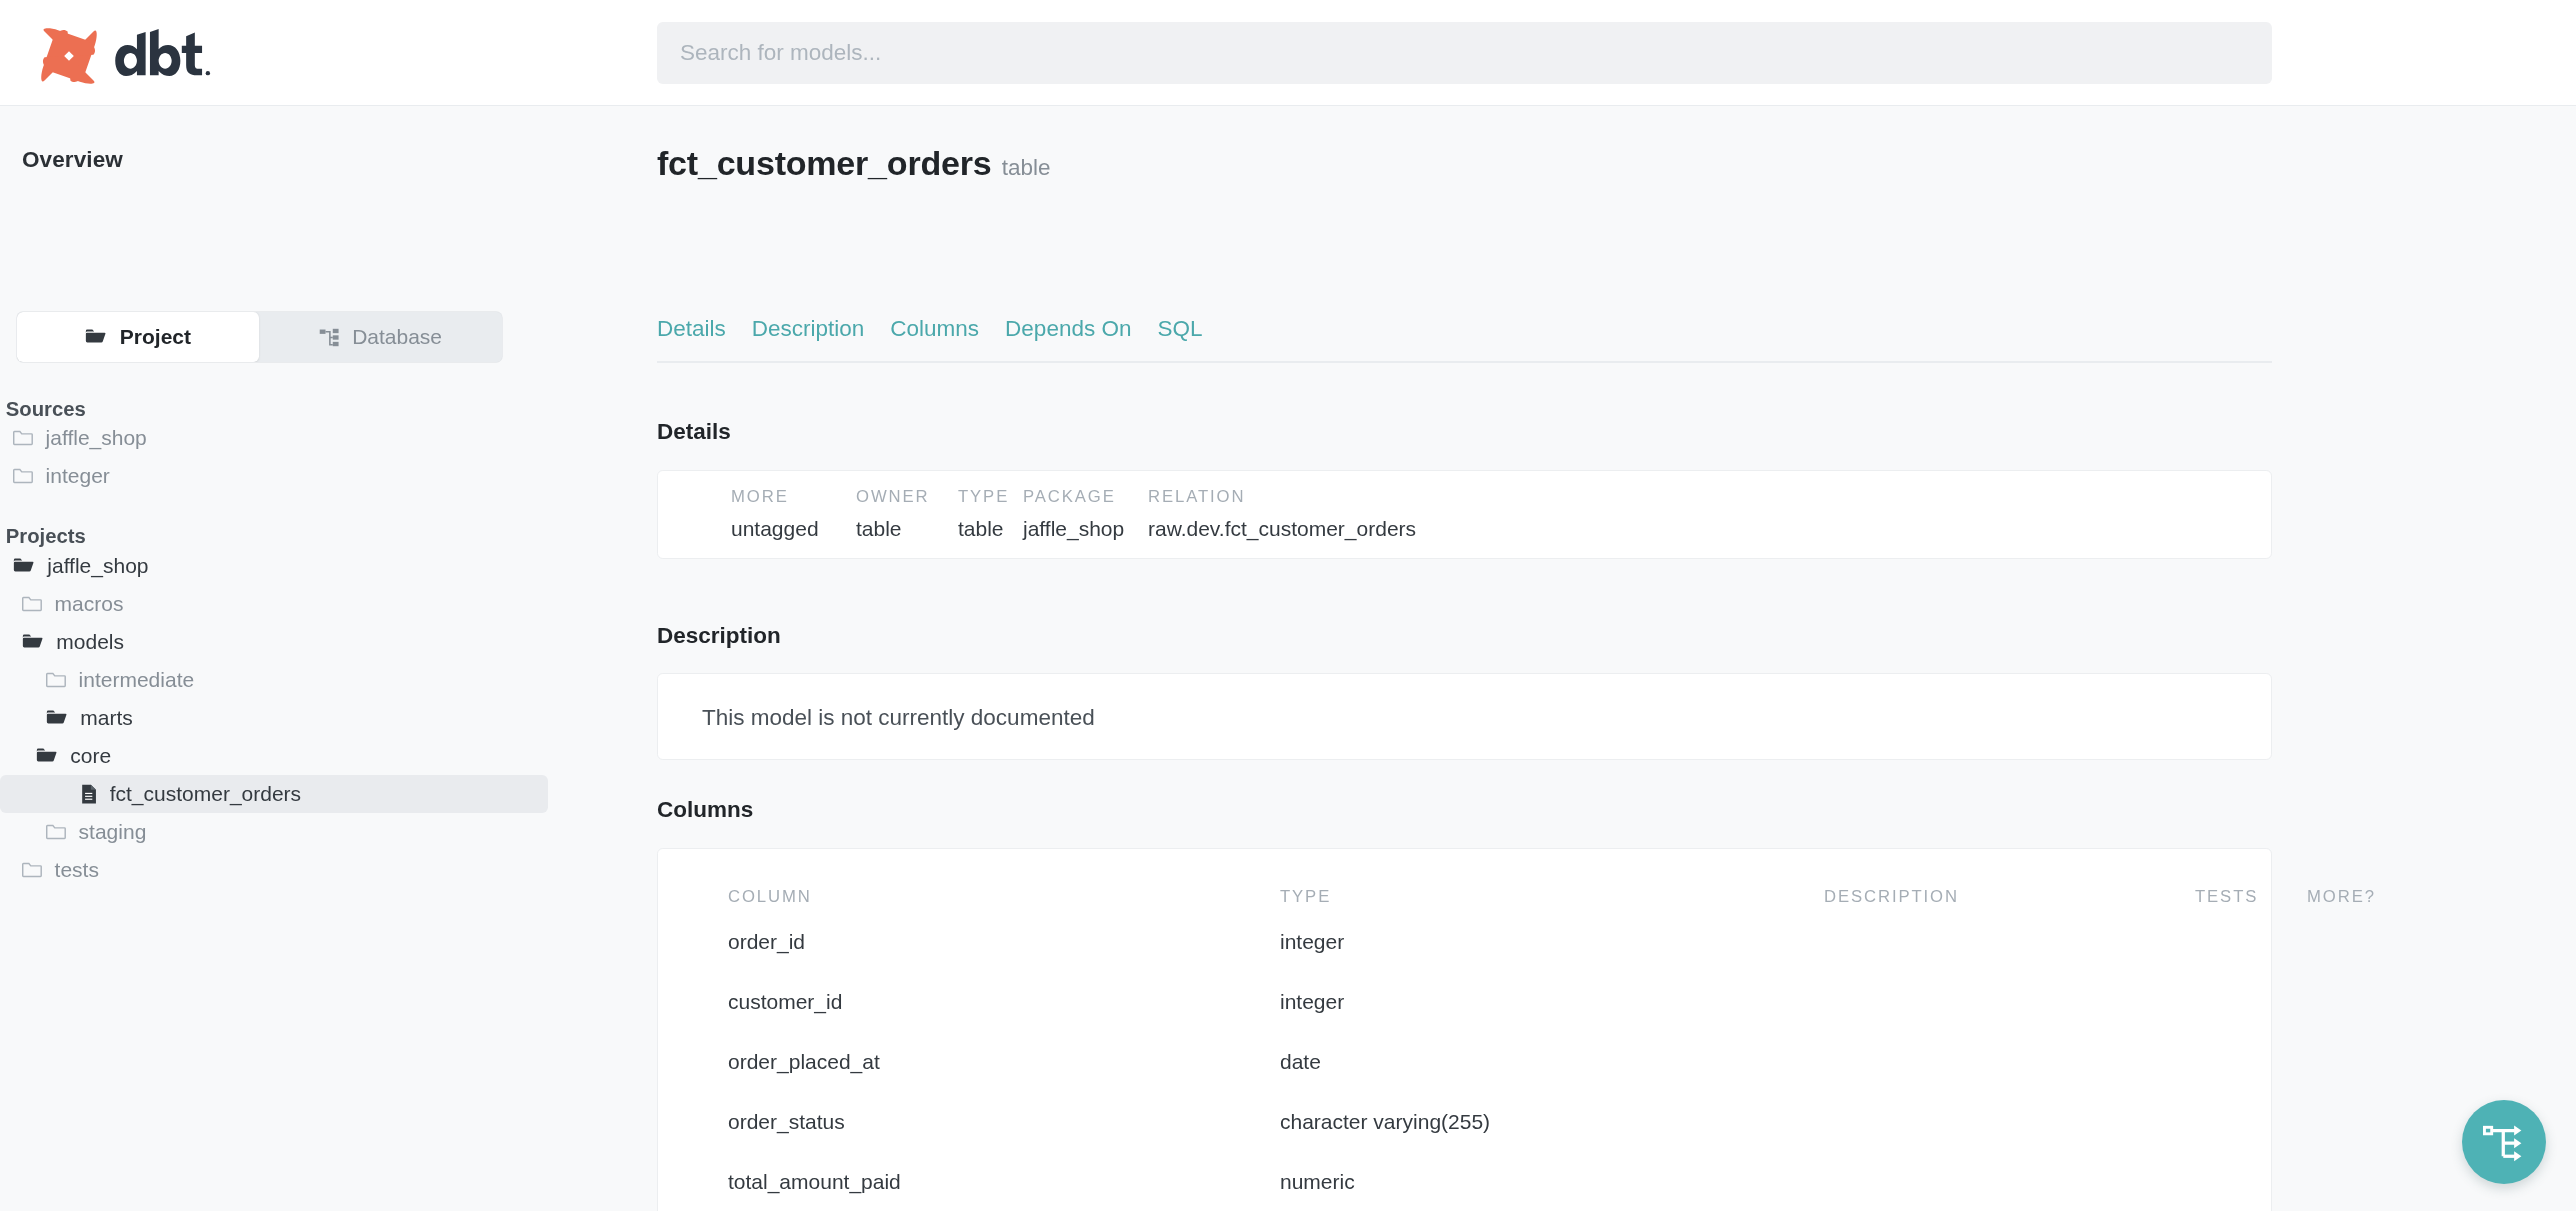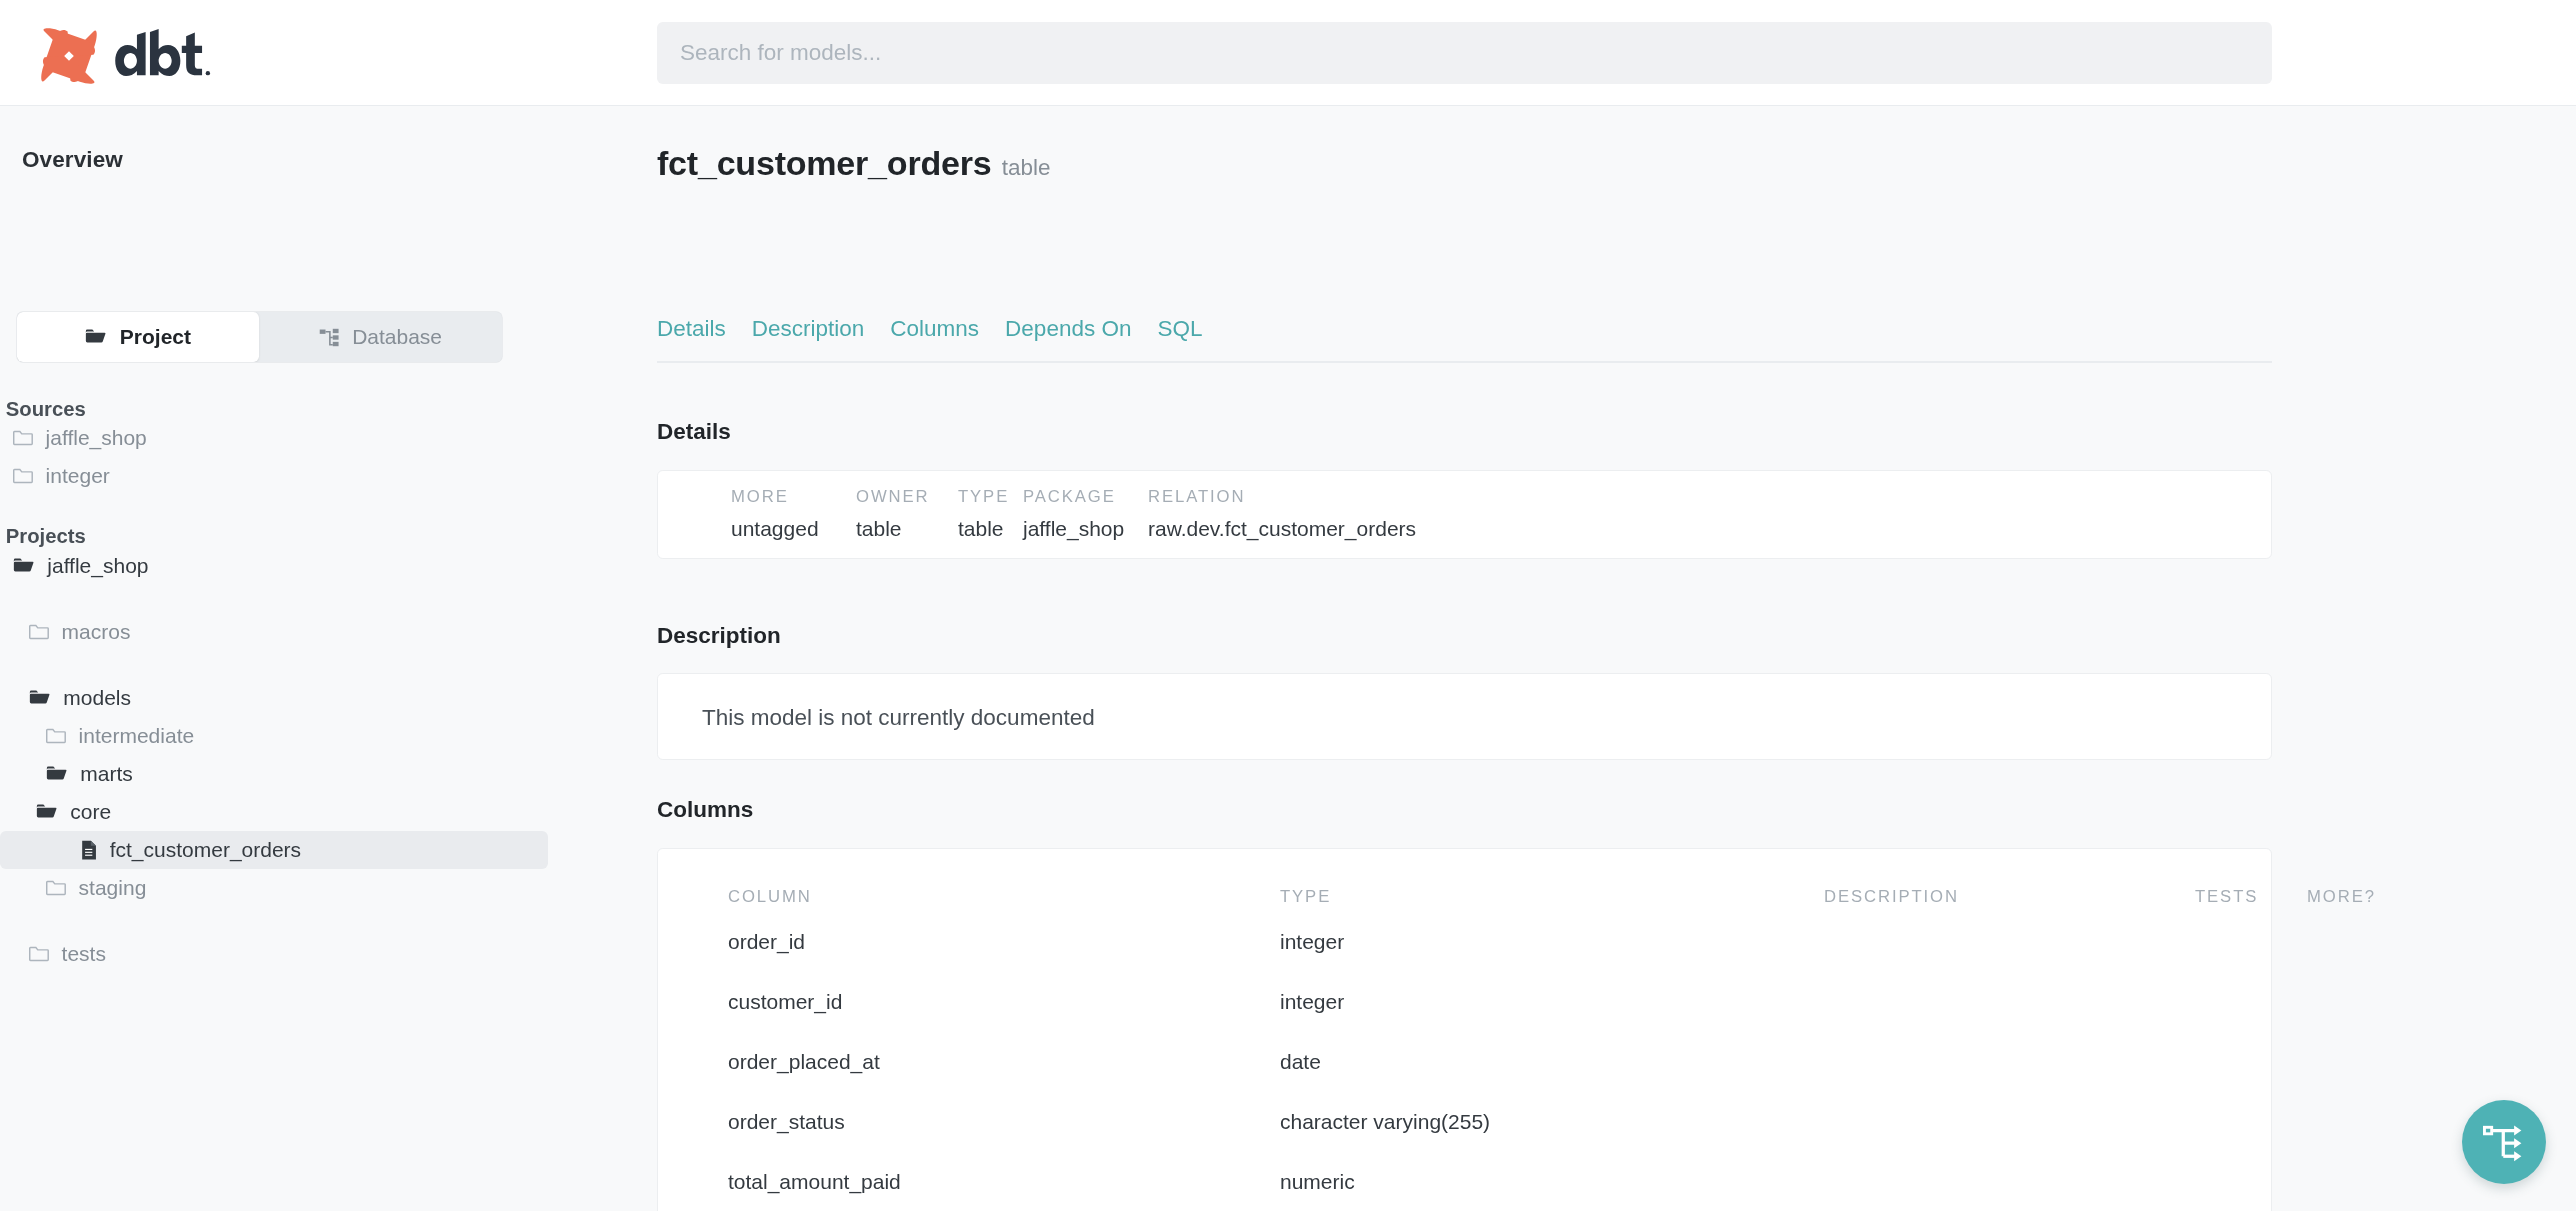--- a/index.html
+++ b/index.html
@@ -77,21 +77,21 @@
   }
   .tree-row .lbl { font-size: 21px; white-space: nowrap; }
   .tree-row.collapsed .lbl { color: #868e96; }
   .tree-row.expanded .lbl { color: #343a40; }
   .tree-row.file .lbl { color: #343a40; }
   .tree-row.selected { background: #e9ebee; }
   .tree-row svg { display: block; flex: none; }
 
   
   .ind-0 { padding-left: 13px; }
-  .ind-1 { padding-left: 29px; margin-top: 28px; }
+  .ind-1 { padding-left: 22px; }
   .ind-2 { padding-left: 46px; }
   .ind-3 { padding-left: 36px; }
   .ind-4 { padding-left: 80px; }
 
   
   .main {
     position: absolute; left: 657px; top: 106px; width: 1919px; height: 1106px;
     overflow: hidden;
   }
   .page-title {

